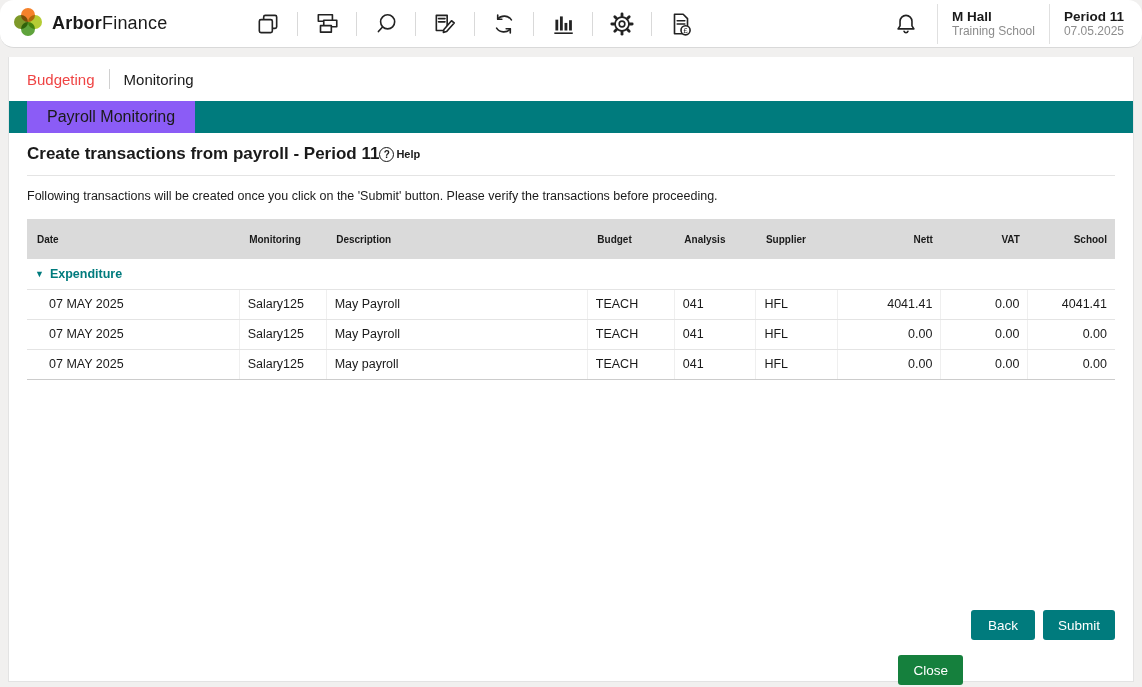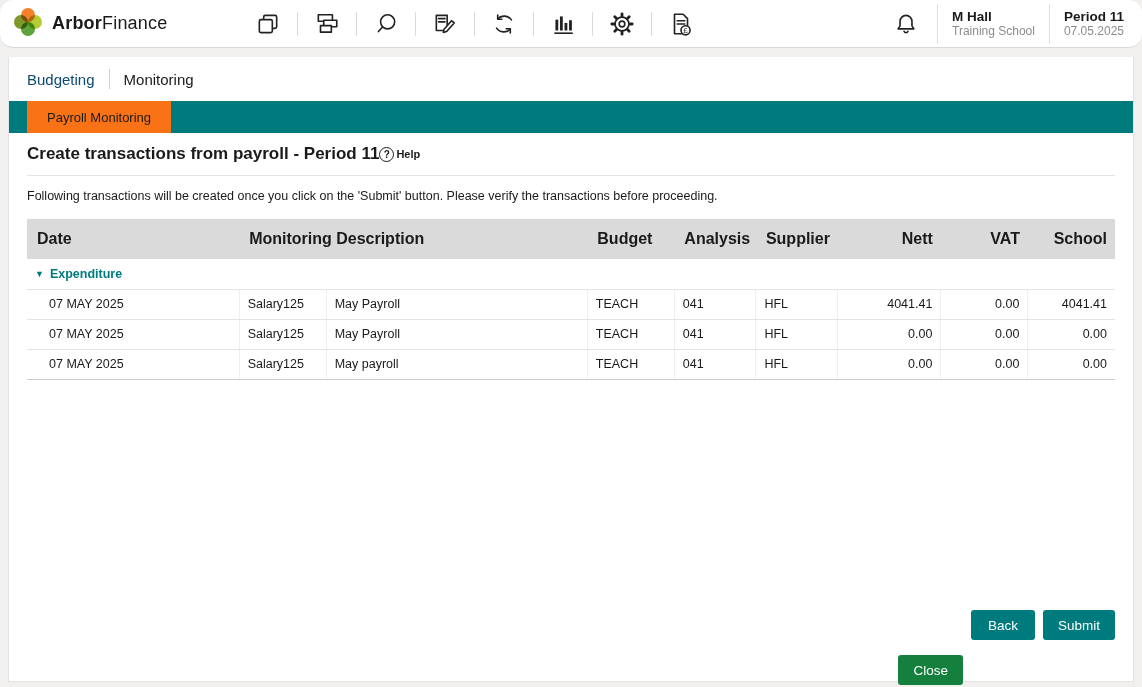--- a/index.html
+++ b/index.html
@@ -36,46 +36,46 @@
   .id-block:last-child { padding-right:6px; }
 
   svg.ic { stroke:#222; fill:none; stroke-width:1.5; stroke-linejoin:round; stroke-linecap:round; }
 
   
   .panel {
     position:relative; margin:9px 8px 0; background:#fff;
     height:625px; border:1px solid #e3e3e3; border-top:none;
   }
   .nav-row { height:44px; display:flex; align-items:center; padding:0 18px; background:#fff; }
-  .crumb-parent { font-size:15px; color:#0c4a6e; cursor:pointer; }
+  .crumb-parent { font-size:15px; color:#ef4444; cursor:pointer; }
   .crumb-sep { width:1px; height:20px; background:#d0d0d0; margin:0 14px; }
   .crumb-current { font-size:15px; color:#1a1a1a; cursor:pointer; }
 
   .tabbar { height:32px; background:var(--teal); display:flex; align-items:stretch; padding-left:18px; }
   .tab-active {
-    background:#f97316; color:#1a1a1a; font-size:13px; display:flex; align-items:center;
+    background:#8b5cf6; color:#1a1a1a; font-size:16px; display:flex; align-items:center;
     padding:0 20px; cursor:pointer;
   }
 
   .content { padding:0 18px; }
   .title-row { display:flex; align-items:center; padding:11px 0 11px; }
   .page-title { font-size:17px; font-weight:700; }
   .help { display:flex; align-items:center; gap:2px; cursor:pointer; }
   .help-q {
     width:15px; height:15px; border:1.5px solid #1a1a1a; border-radius:50%;
     font-size:10px; font-weight:700; display:flex; align-items:center; justify-content:center;
   }
   .help-label { font-size:11px; font-weight:700; }
   .title-hr { border:none; border-top:1px solid #e4e4e4; }
   .desc { font-size:12.5px; margin-top:13px; color:#1a1a1a; }
 
   
   table.tx { width:100%; border-collapse:collapse; margin-top:16px; table-layout:fixed; }
   table.tx th {
-    background:#dadada; height:40px; font-size:16px; font-weight:700;
+    background:#dadada; height:40px; font-size:10px; font-weight:700;
     text-align:left; padding:0 8px 0 10px;
   }
   table.tx th.num { text-align:right; padding-right:8px; }
   table.tx td { height:30px; font-size:12.5px; padding:0 8px; border-bottom:1px solid #e4e4e4; }
   tr.group-row td { color:var(--teal); font-weight:700; padding-left:8px; cursor:pointer; }
   .tri { display:inline-block; font-size:9px; margin-right:6px; transform:translateY(-1px); }
   tr.data-row td { border-left:1px solid #efefef; }
   tr.data-row td:first-child { border-left:none; padding-left:22px; }
   tr.data-row td.num { text-align:right; }
   tr.data-row:last-child td { border-bottom:1px solid #cccccc; }

